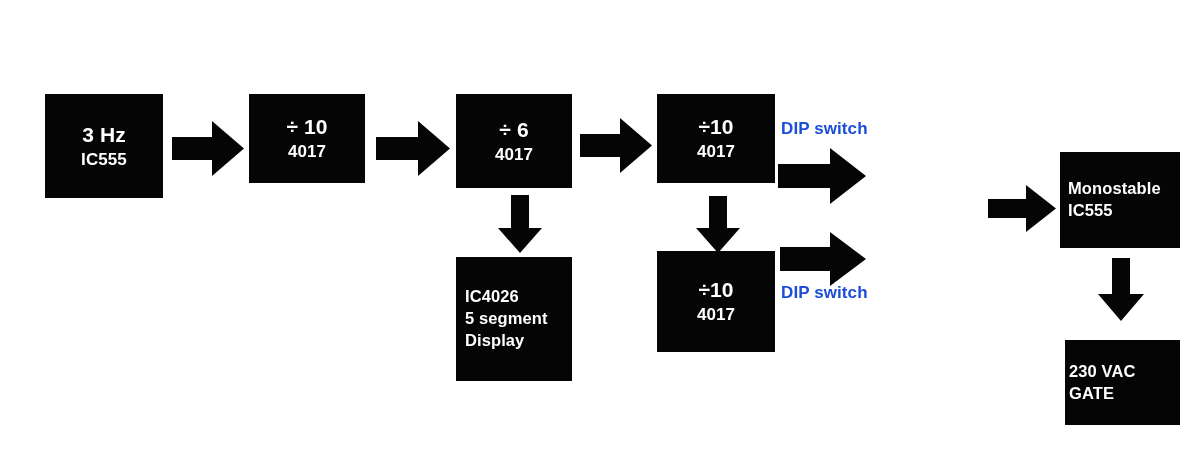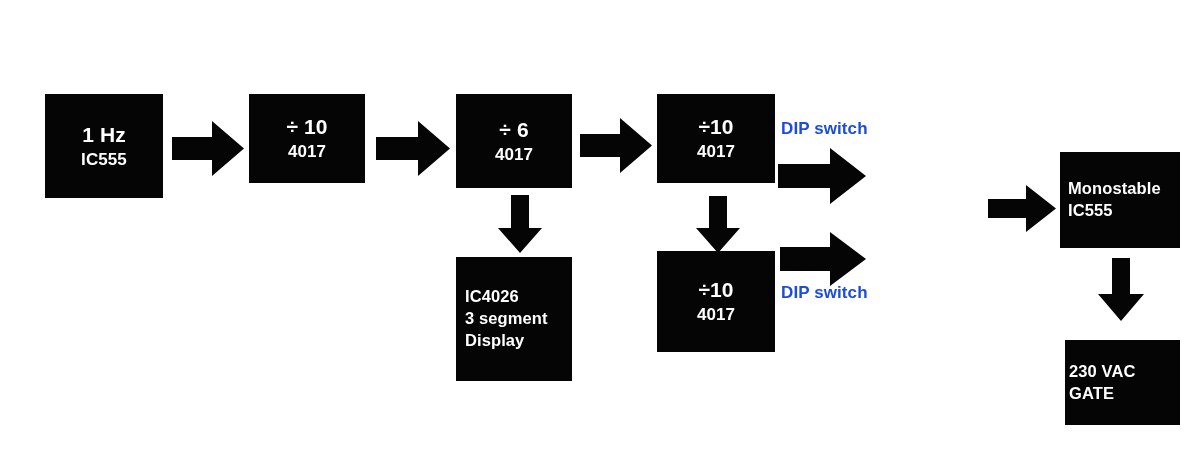--- a/index.html
+++ b/index.html
@@ -56,21 +56,21 @@
   }
   .arrow svg { display: block; }
   .arrow svg polygon { fill: #050505; }
 </style>
 </head>
 <body>
 
 <div id="canvas">
 
   <div class="block center" style="left:45px; top:94px; width:118px; height:104px;">
-    <div class="line-major">1 Hz</div>
+    <div class="line-major">3 Hz</div>
     <div class="line-minor">IC555</div>
   </div>
 
   <div class="arrow" style="left:172px; top:121px; width:72px; height:55px;">
     <svg width="72" height="55" viewBox="0 0 72 55">
       <polygon points="0,16 40,16 40,0 72,27.5 40,55 40,39 0,39"></polygon>
     </svg>
   </div>
 
   <div class="block center" style="left:249px; top:94px; width:116px; height:89px;">
@@ -115,21 +115,21 @@
   </div>
 
   <div class="arrow" style="left:696px; top:196px; width:44px; height:57px;">
     <svg width="44" height="57" viewBox="0 0 44 57">
       <polygon points="13,0 31,0 31,32 44,32 22,57 0,32 13,32"></polygon>
     </svg>
   </div>
 
   <div class="block left" style="left:456px; top:251px; width:116px; height:124px; padding-left:9px;margin-top:6px;">
     <div class="line-body">IC4026</div>
-    <div class="line-body">3 segment</div>
+    <div class="line-body">5 segment</div>
     <div class="line-body">Display</div>
   </div>
 
   <div class="block center" style="left:657px; top:251px; width:118px; height:101px;">
     <div class="line-major">÷10</div>
     <div class="line-minor">4017</div>
   </div>
 
   <div class="label" style="left:781px; top:283px;">DIP switch</div>
 

